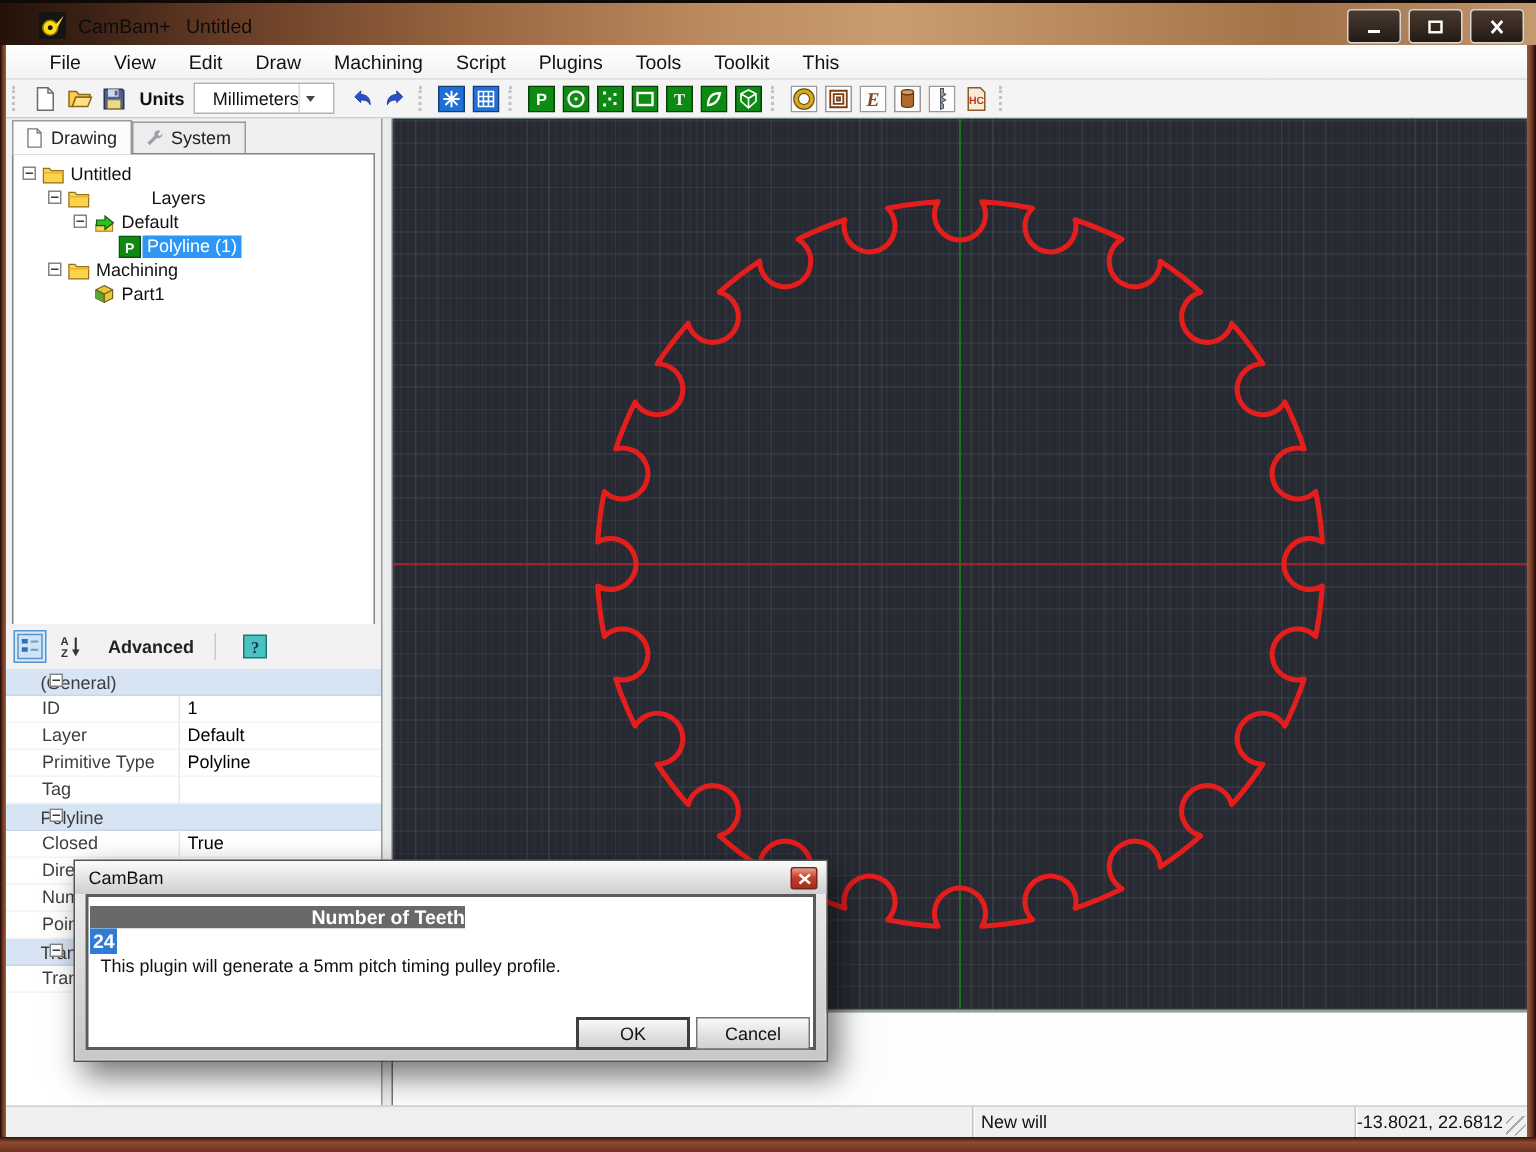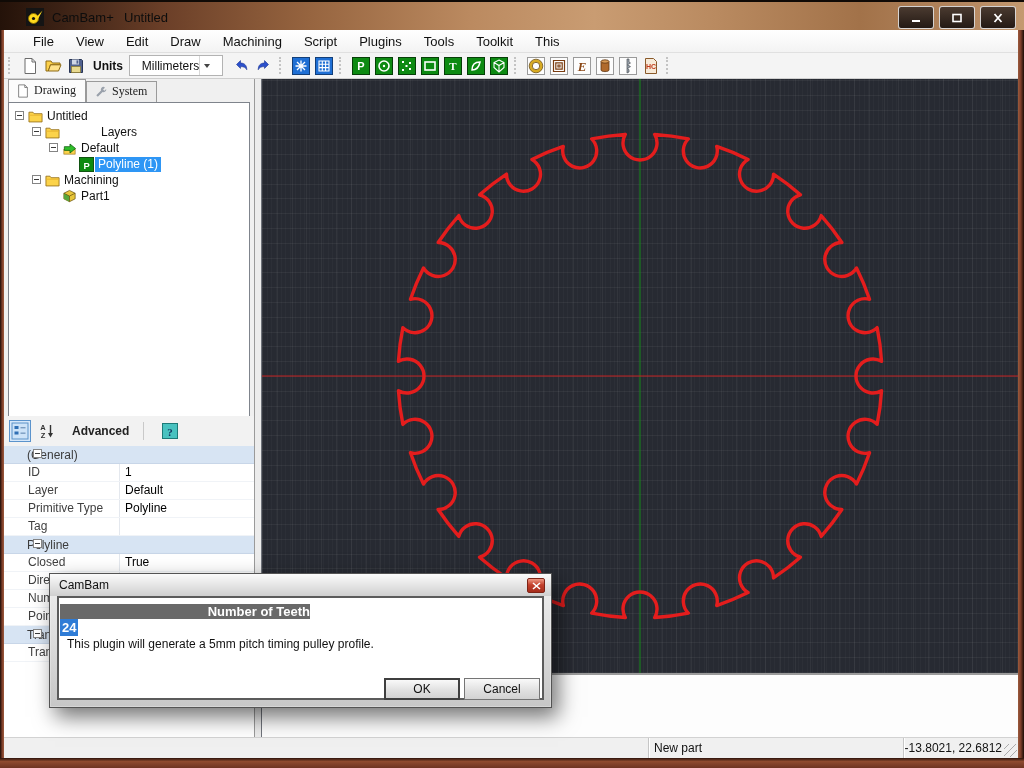--- a/index.html
+++ b/index.html
@@ -30,21 +30,21 @@
     background:#f4f4f4;border-bottom:1px solid #cfcfcf;display:flex;align-items:center;box-sizing:border-box;}
   .grip{width:3px;height:17px;border-left:2px dotted #c3c3c3;margin:0 5px 0 4px;}
   .tbtn{width:21px;height:21px;display:flex;align-items:center;justify-content:center;margin:0 1px;}
   .units-label{font-weight:bold;font-size:12px;color:#111;margin:0 6px 0 6px;}
   .units-combo{width:88px;height:19px;background:#fff;border:1px solid #b3b3b3;
     display:flex;align-items:center;justify-content:center;padding-left:4px;font-size:12px;color:#111;}
   .combo-arrow{width:14px;height:100%;display:flex;align-items:center;justify-content:center;border-left:1px solid #d8d8d8;}
   .combo-arrow:after{content:"";border:3.5px solid transparent;border-top:4.5px solid #444;margin-top:4px;}
   
   .left-panel{position:absolute;left:4px;top:79px;width:250px;bottom:31px;background:#f0f0f0;}
-  .tabs{position:absolute;left:4px;top:2px;height:21px;display:flex;align-items:flex-end;font-family:Liberation Serif, serif;}
+  .tabs{position:absolute;left:4px;top:2px;height:21px;display:flex;align-items:center;}
   .tab{display:flex;align-items:center;gap:4px;padding:2px 9px 3px 7px;font-size:12px;
     border:1px solid #9a9a9a;border-bottom:none;background:#ededed;height:15px;color:#222;}
   .tab.active{background:#fcfcfc;height:17px;position:relative;z-index:2;}
   .treebox{position:absolute;left:4px;top:23px;width:240px;height:386px;background:#fff;
     border:1px solid #7f848c;overflow:hidden;}
   .trow{height:16px;display:flex;align-items:center;position:relative;font-size:12px;color:#111;white-space:nowrap;}
   .expbox{position:absolute;width:9px;height:9px;background:#fff;border:1px solid #848484;box-sizing:border-box;}
   .expbox:after{content:"";position:absolute;left:1px;top:3px;width:5px;height:1px;background:#3a3a3a;}
   .ticon{position:absolute;width:15px;height:15px;}
   .tlabel{position:absolute;padding:0 3px;line-height:15px;}
@@ -512,21 +512,21 @@
     <svg id="cad" width="756" height="594">
       <line id="axis-y" y1="0" y2="594" stroke-width="1" x1="378" x2="378" stroke="#178a1b"></line>
       <line id="axis-x" x1="0" x2="756" stroke-width="1" y1="297" y2="297" stroke="#c32020"></line>
       <path id="gear" fill="none" stroke-width="3.4" stroke-linejoin="round" stroke-linecap="round" d="M 363.31 55.45 A 17 17 0 1 0 392.69 55.45 A 242 242 0 0 1 426.33 59.87 A 17 17 0 1 0 454.71 67.48 A 242 242 0 0 1 486.05 80.46 A 17 17 0 1 0 511.50 95.15 A 242 242 0 0 1 538.42 115.81 A 17 17 0 1 0 559.19 136.58 A 242 242 0 0 1 579.85 163.50 A 17 17 0 1 0 594.54 188.95 A 242 242 0 0 1 607.52 220.29 A 17 17 0 1 0 615.13 248.67 A 242 242 0 0 1 619.55 282.31 A 17 17 0 1 0 619.55 311.69 A 242 242 0 0 1 615.13 345.33 A 17 17 0 1 0 607.52 373.71 A 242 242 0 0 1 594.54 405.05 A 17 17 0 1 0 579.85 430.50 A 242 242 0 0 1 559.19 457.42 A 17 17 0 1 0 538.42 478.19 A 242 242 0 0 1 511.50 498.85 A 17 17 0 1 0 486.05 513.54 A 242 242 0 0 1 454.71 526.52 A 17 17 0 1 0 426.33 534.13 A 242 242 0 0 1 392.69 538.55 A 17 17 0 1 0 363.31 538.55 A 242 242 0 0 1 329.67 534.13 A 17 17 0 1 0 301.29 526.52 A 242 242 0 0 1 269.95 513.54 A 17 17 0 1 0 244.50 498.85 A 242 242 0 0 1 217.58 478.19 A 17 17 0 1 0 196.81 457.42 A 242 242 0 0 1 176.15 430.50 A 17 17 0 1 0 161.46 405.05 A 242 242 0 0 1 148.48 373.71 A 17 17 0 1 0 140.87 345.33 A 242 242 0 0 1 136.45 311.69 A 17 17 0 1 0 136.45 282.31 A 242 242 0 0 1 140.87 248.67 A 17 17 0 1 0 148.48 220.29 A 242 242 0 0 1 161.46 188.95 A 17 17 0 1 0 176.15 163.50 A 242 242 0 0 1 196.81 136.58 A 17 17 0 1 0 217.58 115.81 A 242 242 0 0 1 244.50 95.15 A 17 17 0 1 0 269.95 80.46 A 242 242 0 0 1 301.29 67.48 A 17 17 0 1 0 329.67 59.87 A 242 242 0 0 1 363.31 55.45" stroke="#e41d1d"></path>
     </svg>
   </div>
   <div class="below-canvas"></div>
 
   <div class="statusbar">
     <div class="scell s1"></div>
-    <div class="scell s2">New part</div>
+    <div class="scell s2">New will</div>
     <div class="scell s3">-13.8021, 22.6812</div>
     <div class="sizegrip"></div>
   </div>
 
   <div class="dialog">
     <div class="dlg-title">
       <span>CamBam</span>
       <div class="dlg-close ico" id="dlg-x">
           <svg width="9" height="8" viewBox="0 0 9 8">
             <path d="M1 1l7 6M8 1L1 7" stroke="#fff" stroke-width="1.6"></path>

